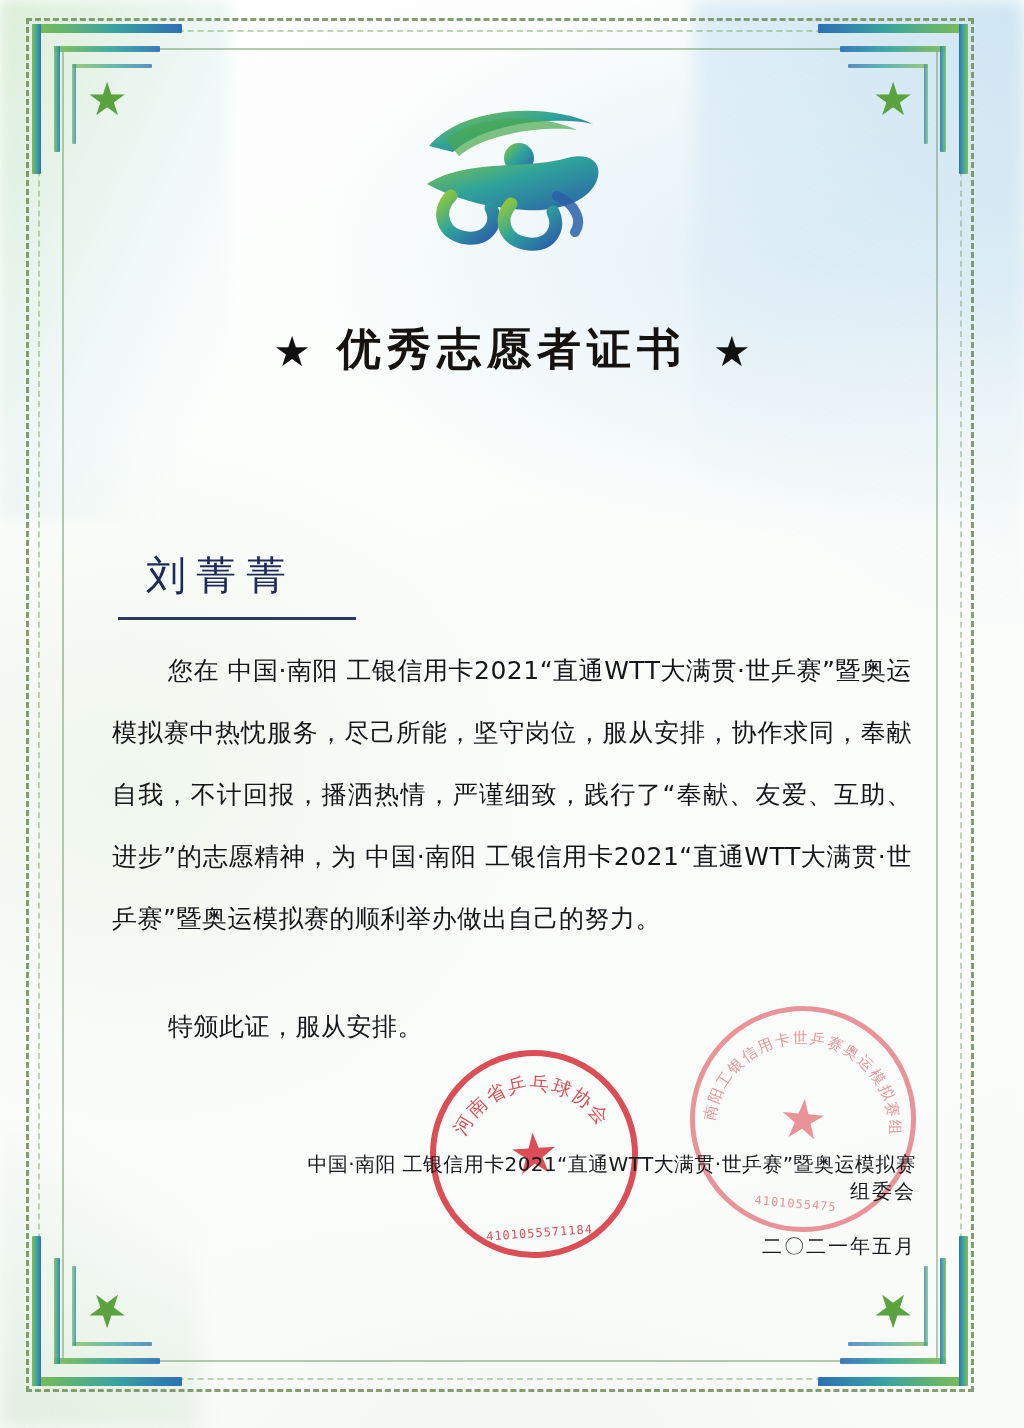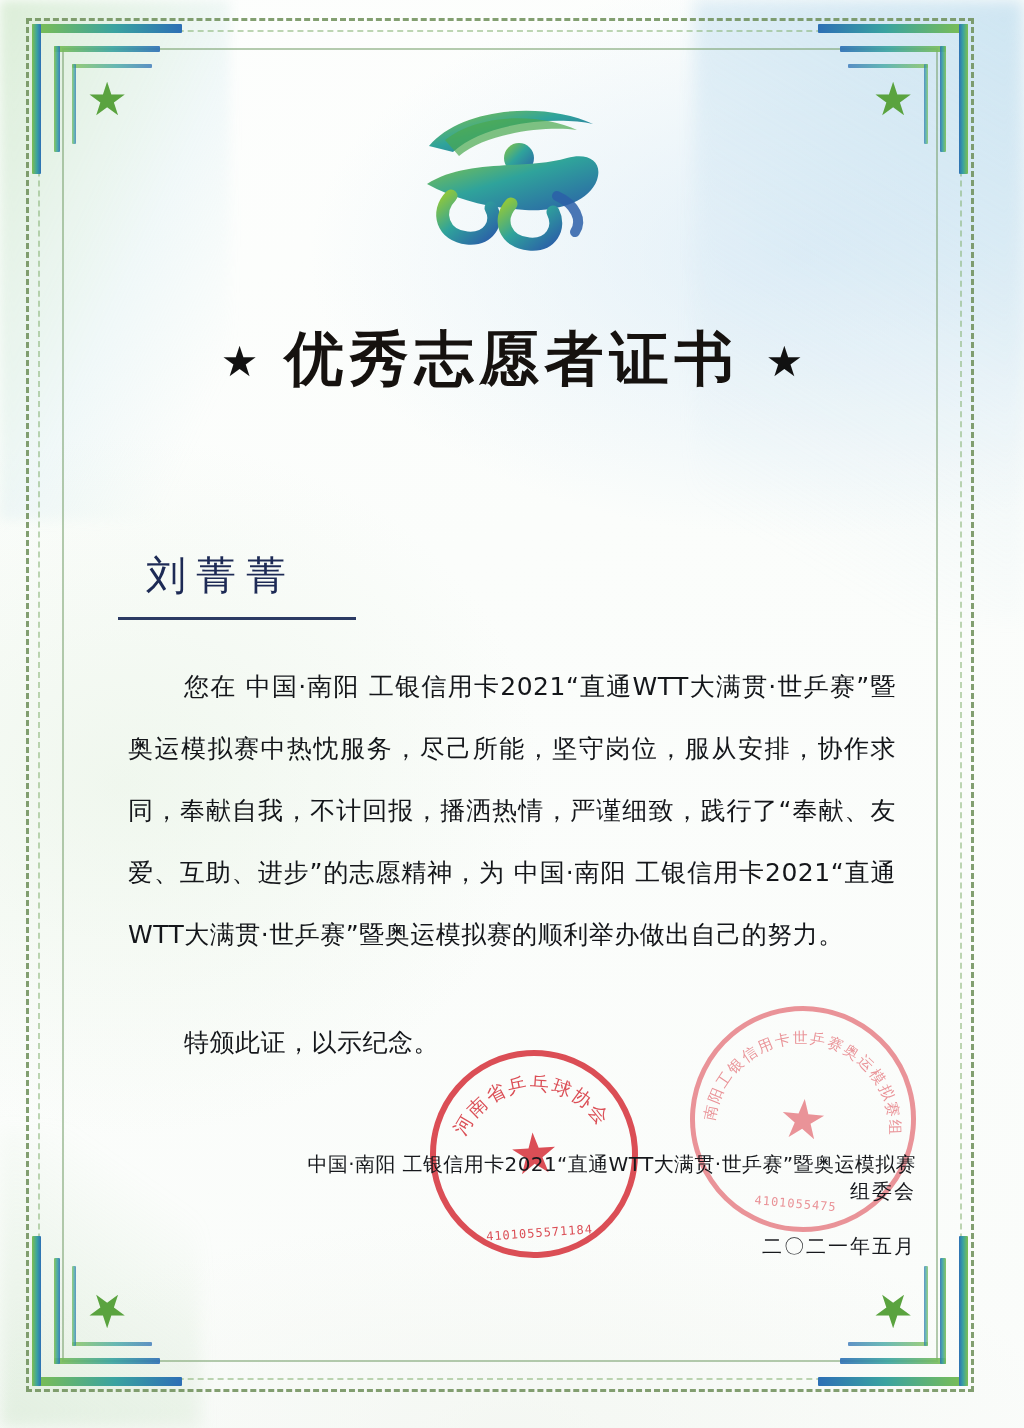--- a/index.html
+++ b/index.html
@@ -130,21 +130,21 @@
   .title-star {
     font-size: 42px;
     color: #111;
     line-height: 1;
     position: relative;
     top: 2px;
   }
   .title-text {
     font-family: "DejaVu Sans", sans-serif;
     font-weight: bold;
-    font-size: 59px;
+    font-size: 44px;
     letter-spacing: 6px;
     color: #16120f;
   }
 
   
   .recipient {
     position: absolute;
     left: 118px;
     top: 548px;
     width: 250px;
@@ -169,21 +169,21 @@
     left: 112px;
     top: 640px;
     width: 800px;
     font-family: "DejaVu Sans", sans-serif;
     font-size: 25px;
     line-height: 62px;
     color: #14161a;
     letter-spacing: 0.5px;
     text-align: justify;
   }
-  .body-text p { margin: 16px; }
+  .body-text p { margin: 0; }
   .body-text p.indent { text-indent: 56px; }
   .body-text .closing { margin-top: 46px; text-indent: 56px; }
 
   
   .sign-block {
     position: absolute;
     right: 108px;
     bottom: 168px;
     text-align: right;
     font-family: "DejaVu Sans", sans-serif;
@@ -338,21 +338,21 @@
     <span class="title-star">★</span>
   </div>
 
   <div class="recipient">
     <div class="recipient-name">刘菁菁</div>
     <div class="recipient-rule"></div>
   </div>
 
   <div class="body-text">
     <p class="indent">您在 中国·南阳 工银信用卡2021“直通WTT大满贯·世乒赛”暨奥运模拟赛中热忱服务，尽己所能，坚守岗位，服从安排，协作求同，奉献自我，不计回报，播洒热情，严谨细致，践行了“奉献、友爱、互助、进步”的志愿精神，为 中国·南阳 工银信用卡2021“直通WTT大满贯·世乒赛”暨奥运模拟赛的顺利举办做出自己的努力。</p>
-    <p class="closing">特颁此证，以示纪念。</p>
+    <p class="closing">特颁此证，服从安排。</p>
   </div>
 
   <div class="seal seal-a">
     <svg class="seal-arc" viewBox="0 0 196 196" aria-hidden="true">
       <defs>
           <path id="arcA" d="M 22 110 A 76 76 0 0 1 174 110"></path>
         </defs>
       <text><textPath href="#arcA" startOffset="50%" text-anchor="middle">河南省乒乓球协会</textPath></text>
     </svg>
     <span class="seal-star">★</span>

